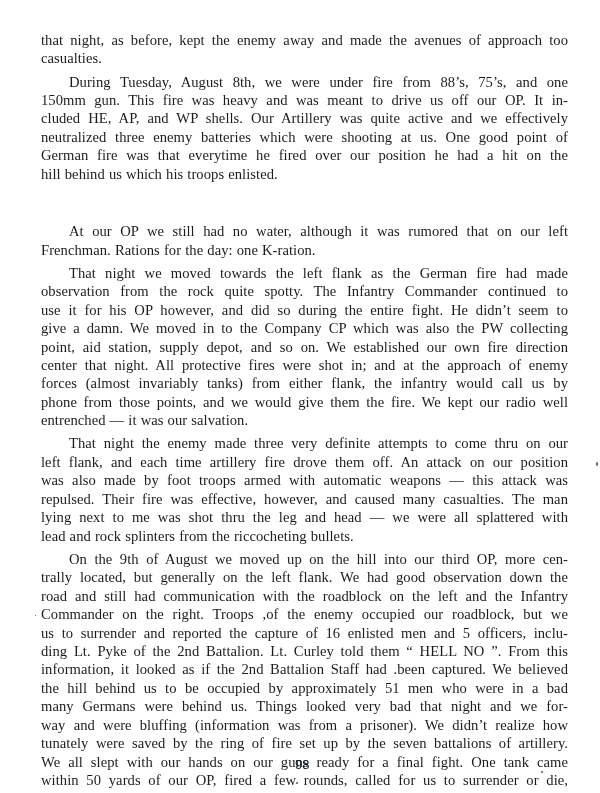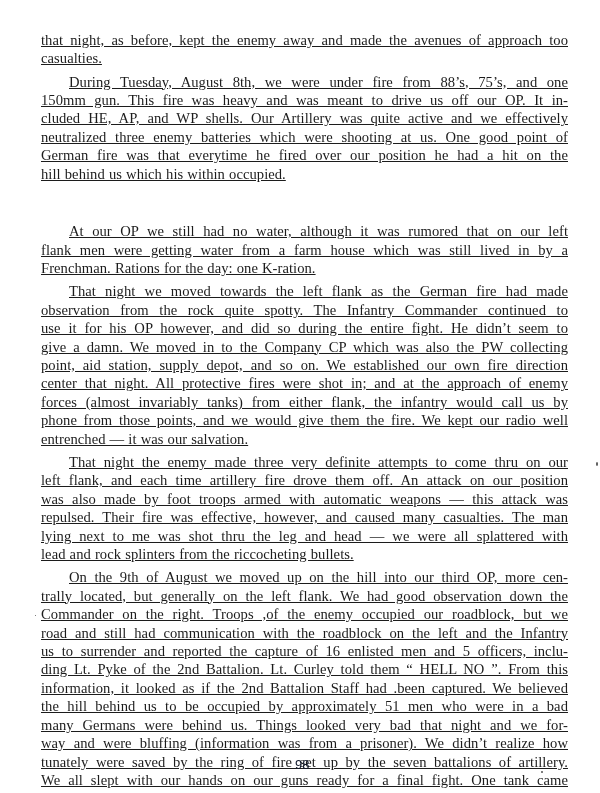--- a/index.html
+++ b/index.html
@@ -23,21 +23,20 @@
   }
   .para {
     margin: 0 0 4.6px 0;
     font-size: 14.6px;
     line-height: 18.45px;
     text-align: justify;
     text-align-last: left;
     text-indent: 28px;
     letter-spacing: 0.05px;
     word-spacing: 0.4px;
-    text-decoration: underline;
   }
   .para.cont {
     text-indent: 0;
   }
   .line {
     display: block;
     text-align: justify;
     text-align-last: justify;
     white-space: nowrap;
   }
@@ -71,25 +70,24 @@
     <p class="para cont" style="text-indent: 0px;">
       <span class="line">that night, as before, kept the enemy away and made the avenues of approach too</span>
       <span class="line last">casualties.</span>
     </p>
     <p class="para" style="text-indent: 0px;">
       <span class="line indent">During Tuesday, August 8th, we were  under  fire  from  88’s,  75’s,  and  one</span>
       <span class="line">150mm gun. This fire was heavy and was meant to drive us off our OP. It in-</span>
       <span class="line">cluded HE, AP, and WP shells. Our Artillery was quite active and we effectively</span>
       <span class="line">neutralized  three  enemy  batteries  which were shooting at us. One good point of</span>
       <span class="line">German fire was that everytime he fired over our position he had a hit on the</span>
-      <span class="line last">hill behind us which his within occupied.</span>
+      <span class="line last">hill behind us which his troops enlisted.</span>
     </p>
     <p class="para" style="text-indent: 0px; margin-top: 39px;">
       <span class="line indent">At our OP we still had no water, although it was rumored that on our left</span>
-      <span class="line">flank men were getting water from a farm house which was still lived in by a</span>
       <span class="line last">Frenchman. Rations for the day: one K-ration.</span>
     </p>
     <p class="para" style="text-indent: 0px;">
       <span class="line indent">That night we moved towards the left flank as the German fire had made</span>
       <span class="line">observation from the rock quite spotty. The Infantry Commander continued to</span>
       <span class="line">use it for his OP however, and did so during the entire fight. He didn’t seem to</span>
       <span class="line">give a damn. We moved in to the Company CP which was also the PW collecting</span>
       <span class="line">point, aid station, supply depot, and so on. We established our own fire direction</span>
       <span class="line">center that night. All protective fires were shot in; and at the approach of enemy</span>
       <span class="line">forces (almost invariably tanks) from either flank, the infantry would call us by</span>
@@ -100,22 +98,22 @@
       <span class="line indent">That night the enemy made three very definite attempts to come thru on our</span>
       <span class="line">left flank, and each time artillery fire drove them off. An attack on our position</span>
       <span class="line">was also made by foot troops armed with automatic weapons — this attack was</span>
       <span class="line">repulsed. Their fire was effective, however, and caused many casualties. The man</span>
       <span class="line">lying next to me was shot thru the leg and head — we were all splattered with</span>
       <span class="line last">lead and rock splinters from the riccocheting bullets.</span>
     </p>
     <p class="para" style="text-indent: 0px;">
       <span class="line indent">On the 9th of August we moved up on the hill into our third OP, more cen-</span>
       <span class="line">trally located, but generally on the left flank. We had good observation down the</span>
+      <span class="line">road and still had communication with the roadblock on the left and the Infantry</span>
       <span class="line">Commander on the right. Troops ,of the enemy occupied our roadblock, but we</span>
-      <span class="line">road and still had communication with the roadblock on the left and the Infantry</span>
       <span class="line">us to surrender and reported the capture of 16 enlisted men and 5 officers, inclu-</span>
       <span class="line">ding Lt. Pyke of the 2nd Battalion. Lt. Curley told them “ HELL NO ”. From this</span>
       <span class="line">information, it looked as if the 2nd Battalion Staff had .been captured. We believed</span>
       <span class="line">the hill behind us to be occupied by approximately 51 men who were in a bad</span>
       <span class="line">many Germans were behind us. Things looked very bad that night and we for-</span>
       <span class="line">way and were bluffing (information was from a prisoner). We didn’t realize how</span>
       <span class="line">tunately were saved by the ring of fire set up by the seven battalions of artillery.</span>
       <span class="line">We all slept with our hands on our guns ready for a final fight. One tank came</span>
       <span class="line">within 50 yards of our OP, fired a few rounds, called for us to surrender or die,</span>
       <span class="line last">and left. One man surrendered.</span>

